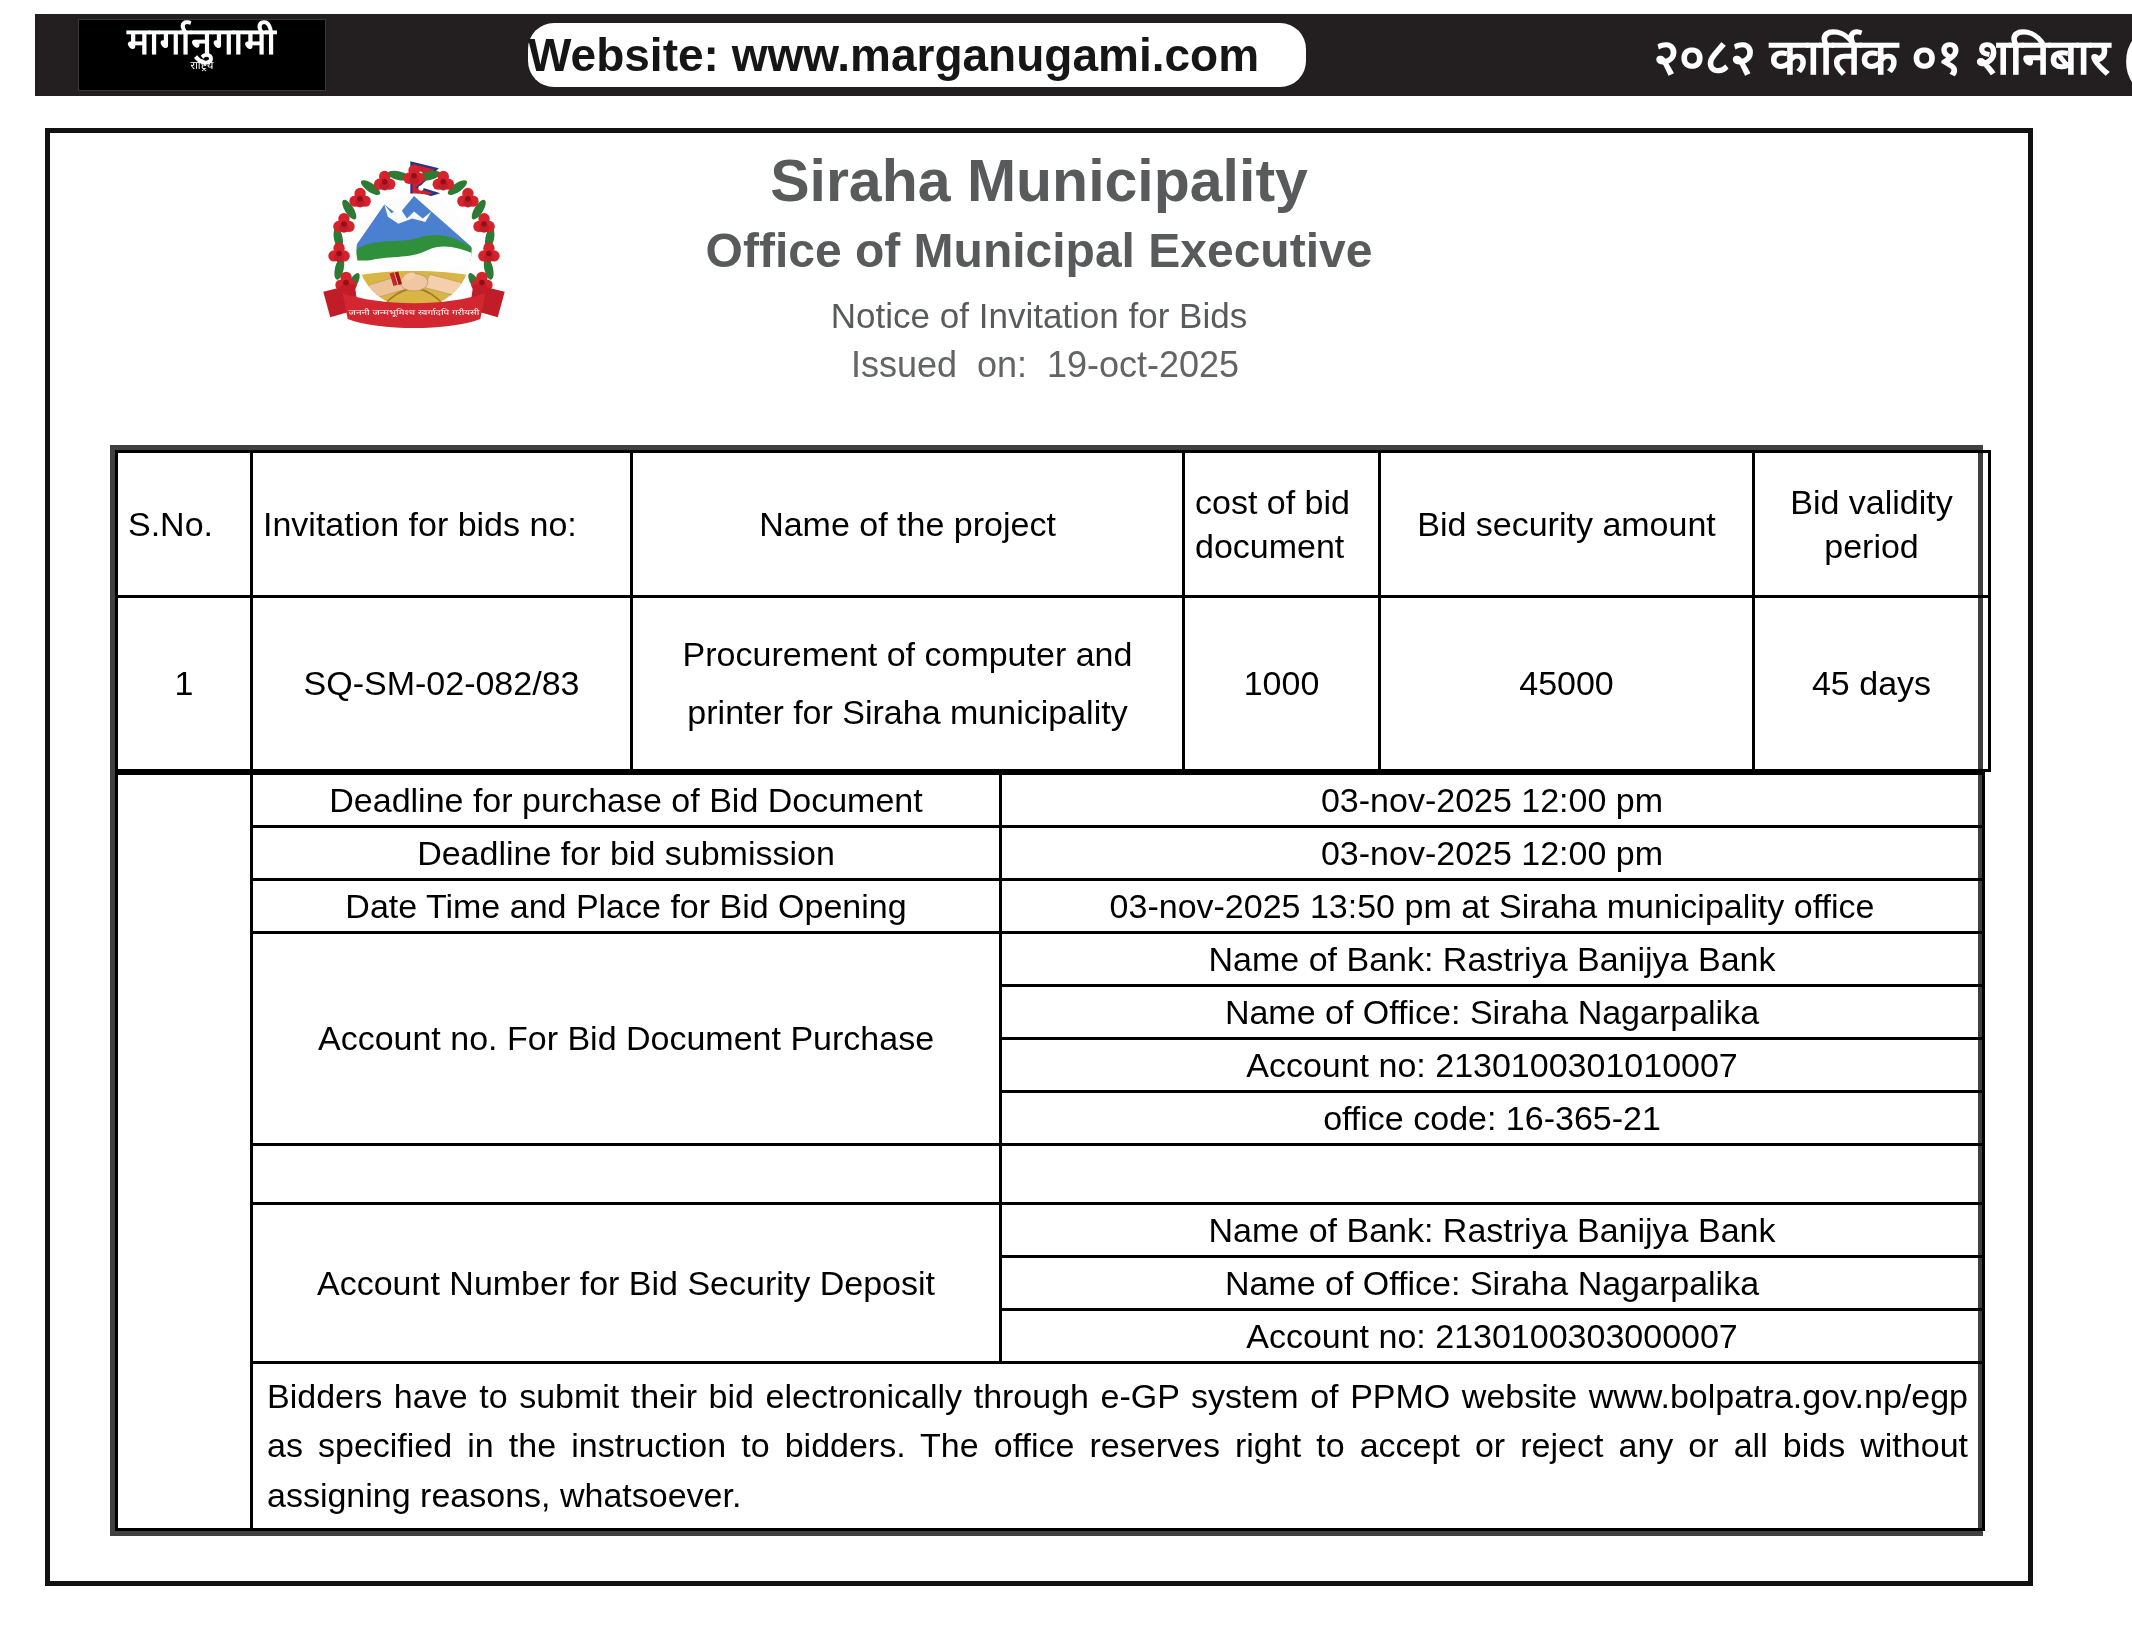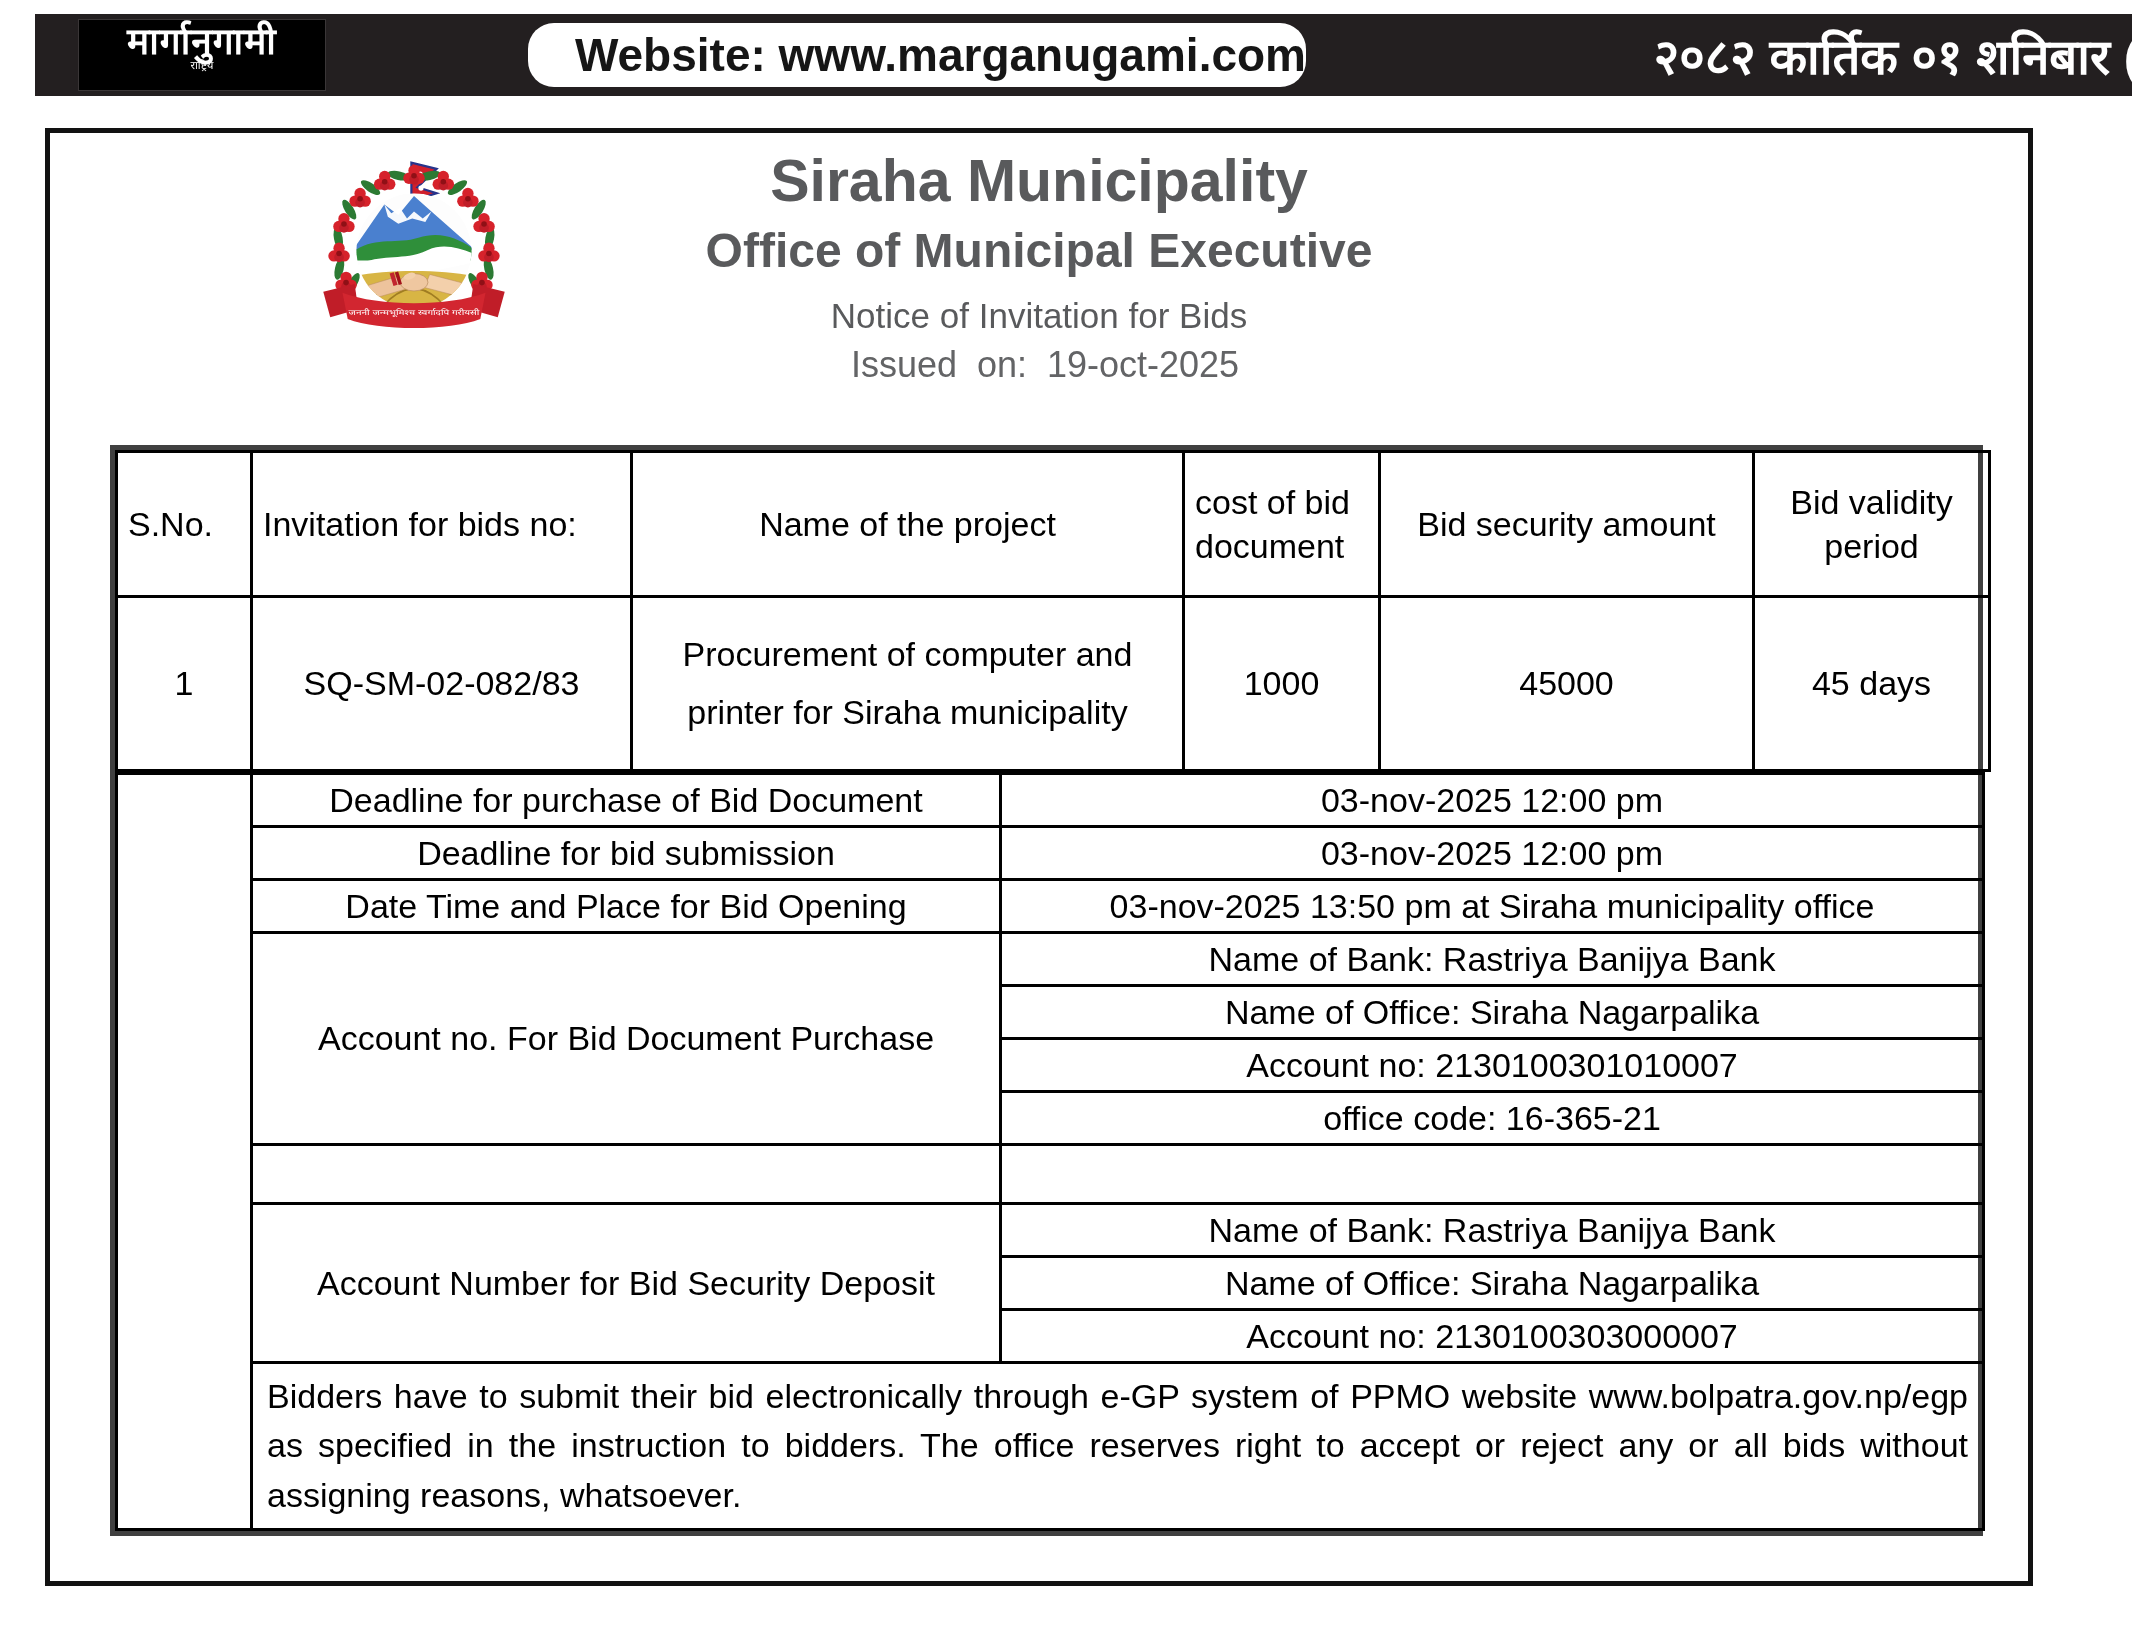--- a/index.html
+++ b/index.html
@@ -16,21 +16,21 @@
   }
   .logo-box {
     position: absolute; left: 43px; top: 5px; width: 248px; height: 72px;
     background: #000; border: 1px solid #3a3637; color: #fff; text-align: center;
   }
   .logo-title { font-size: 37px; font-weight: bold; line-height: 1.0; margin-top: 3px; letter-spacing: 1px; }
   .logo-sub { display: flex; justify-content: center; gap: 26px; font-size: 11px; line-height: 1; margin-top: 0px; flex-direction: column; }
   .logo-tagline { font-size: 10px; font-weight: bold; letter-spacing: 1px; border-top: 2px solid #fff; margin: 2px 10px 0 10px; line-height: 1.1; }
   .website-pill {
     position: absolute; left: 493px; top: 9px; width: 778px; height: 64px;
-    background: #fff; border-radius: 26px; display: flex; align-items: center; justify-content: flex-end;
+    background: #fff; border-radius: 26px; display: flex; align-items: center; justify-content: flex-start;
   }
   .website-pill span { font-size: 46px; font-weight: bold; color: #161616; letter-spacing: 0px; }
   .masthead-date {
     position: absolute; right: -8px; top: 0; height: 82px;
     display: flex; align-items: center; color: #fff; font-size: 49px; font-weight: bold; white-space: nowrap;
   }
 
   
   .content-box {
     position: absolute; left: 45px; top: 128px; width: 1988px; height: 1458px;

